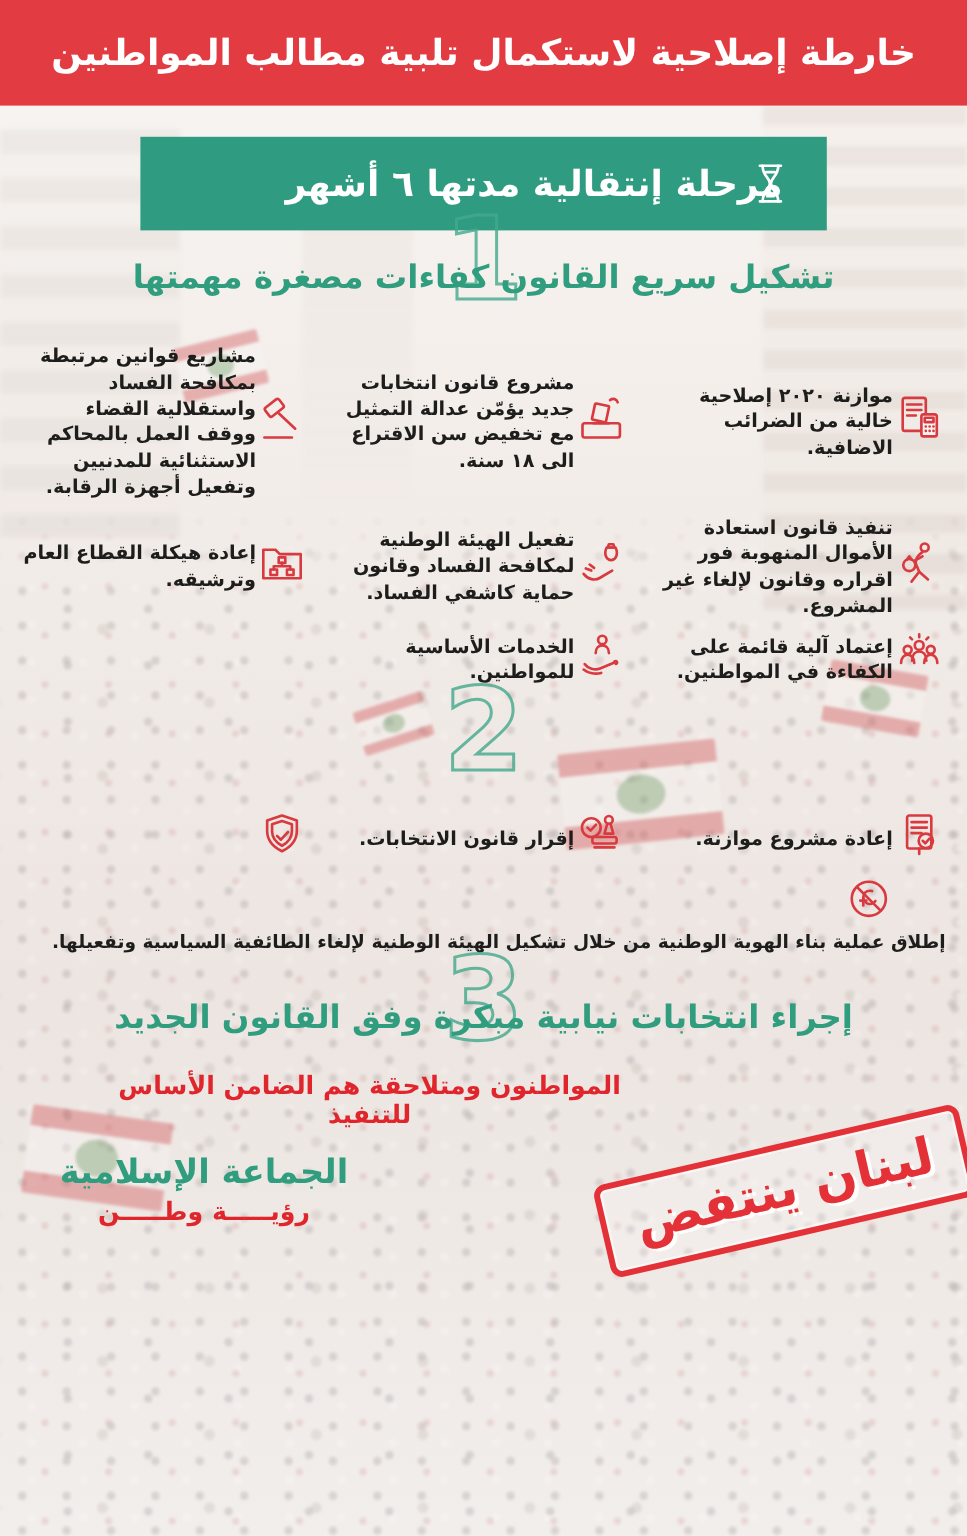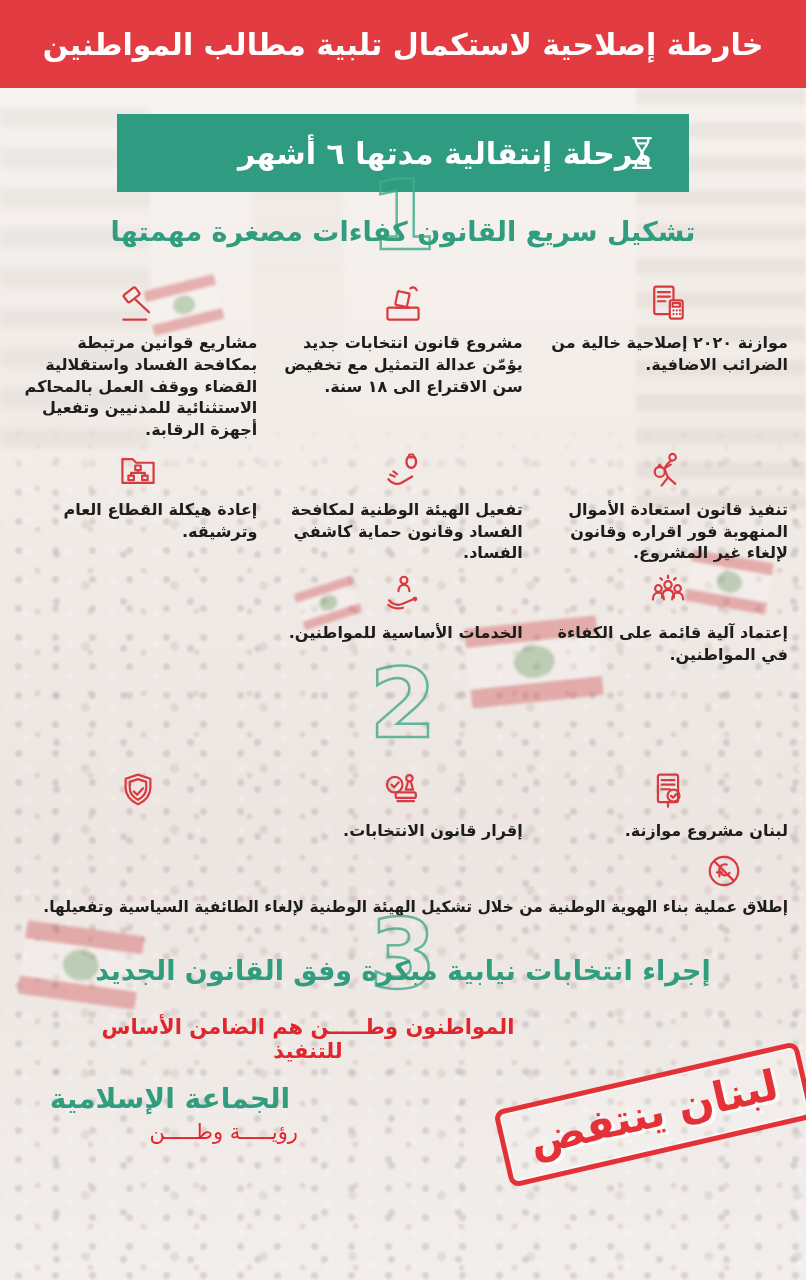--- a/index.html
+++ b/index.html
@@ -59,36 +59,36 @@
     line-height:1; z-index:0; opacity:.8; }
   .section-title{ position:relative; display:inline-block; color:#2f9d7e; font-size:27px;
     font-weight:700; white-space:nowrap; z-index:1; padding-top:8px; }
   .s1-head{ margin-top:16px; }
   .s2-head{ margin-top:30px; }
   .s3-head{ margin-top:28px; }
 
   
   .items-grid{ position:relative; display:grid; grid-template-columns:1fr 1fr 1fr;
     column-gap:26px; row-gap:6px; padding:0 18px; margin-top:26px; z-index:2; }
-  .item{ display:flex; flex-direction:column; align-items:center; }
+  .item{ display:flex; flex-direction:row; align-items:center; }
   .item .icon{ height:46px; display:flex; align-items:flex-end; justify-content:center; }
   .item .item-text{ width:100%; margin-top:6px; color:#1d1d1b; font-size:16px; font-weight:700;
     line-height:1.36; text-align:right; }
   .wide-item{ position:relative; padding:0 18px; margin-top:8px; z-index:2; }
   .wide-item .icon{ display:flex; justify-content:flex-start; padding-right:42px; }
   .wide-item .item-text{ margin-top:4px; color:#1d1d1b; font-size:15.5px; font-weight:700;
     line-height:1.4; text-align:right; }
 
   
   .slogan{ position:relative; margin:22px auto 0; width:480px; text-align:center;
     transform:translateX(-95px); color:#e0262c; font-size:21px; font-weight:700; z-index:2; }
   .footer{ position:relative; height:150px; margin-top:8px; z-index:2; }
   .logo{ position:absolute; left:42px; top:12px; width:256px; text-align:center; }
   .logo-name{ color:#2f9d7e; font-size:28px; font-weight:700; line-height:1.15; white-space:nowrap; }
-  .logo-tagline{ margin-top:5px; color:#e0262c; font-size:21px; font-weight:400; letter-spacing:1px; white-space:nowrap;text-align:right; }
+  .logo-tagline{ margin-top:5px; color:#e0262c; font-size:21px; font-weight:700; letter-spacing:1px; white-space:nowrap; }
   .stamp{ position:absolute; left:498px; top:4px; transform:rotate(-13deg);
     border:5px solid #e43037; border-radius:10px; padding:8px 24px 12px;
     color:#e43037; font-size:42px; font-weight:700; white-space:nowrap;
     text-shadow:3px 3px 0 rgba(255,255,255,.9);
     box-shadow:inset 0 0 0 2px rgba(255,255,255,.55); background:rgba(255,255,255,.18); }
 
   svg{ display:block; }
 </style>
 </head>
 <body>
@@ -241,21 +241,21 @@
     <div class="item">
       <span class="icon">
         <svg width="44" height="44" viewBox="0 0 48 48" fill="none" stroke="#d93a3f" stroke-width="2.4" stroke-linecap="round" stroke-linejoin="round">
           <rect x="13" y="5" width="22" height="30" rx="2"></rect>
           <path d="M17 11 h14 M17 16 h14 M17 21 h9"></path>
           <circle cx="30" cy="28" r="6.5"></circle>
           <path d="M27.2 28 l2.3 2.3 l3.8 -4.2"></path>
           <path d="M24 35 v5"></path>
         </svg>
       </span>
-      <p class="item-text">لبنان مشروع موازنة.</p>
+      <p class="item-text">إعادة مشروع موازنة.</p>
     </div>
     <div class="item">
       <span class="icon">
         <svg width="44" height="44" viewBox="0 0 48 48" fill="none" stroke="#d93a3f" stroke-width="2.4" stroke-linecap="round" stroke-linejoin="round">
           <circle cx="15" cy="16" r="8.5"></circle>
           <path d="M11.5 16 l2.8 2.8 l5 -5.5"></path>
           <circle cx="31" cy="9" r="3.5"></circle>
           <path d="M29.5 12.5 l-2.5 9 h8 l-2.5 -9"></path>
           <rect x="16" y="24.5" width="22" height="6" rx="2"></rect>
           <path d="M18 34 h18"></path>
@@ -284,21 +284,21 @@
       </svg>
     </div>
     <p class="item-text">إطلاق عملية بناء الهوية الوطنية من خلال تشكيل الهيئة الوطنية لإلغاء الطائفية السياسية وتفعيلها.</p>
   </div>
 
   <div class="section-head s3-head">
     <span class="big-num">3</span>
     <h2 class="section-title">إجراء انتخابات نيابية مبكرة وفق القانون الجديد</h2>
   </div>
 
-  <div class="slogan">المواطنون وطـــــن هم الضامن الأساس للتنفيذ</div>
+  <div class="slogan">المواطنون ومتلاحقة هم الضامن الأساس للتنفيذ</div>
 
   <div class="footer">
     <div class="logo">
       <div class="logo-name">الجماعة الإسلامية</div>
       <div class="logo-tagline">رؤيـــــة وطـــــن</div>
     </div>
     <div class="stamp">لبنان ينتفض</div>
   </div>
 
 </div>

